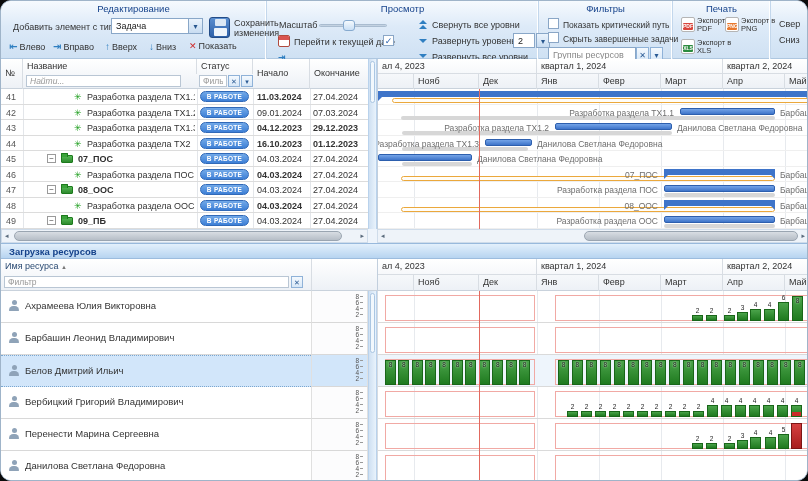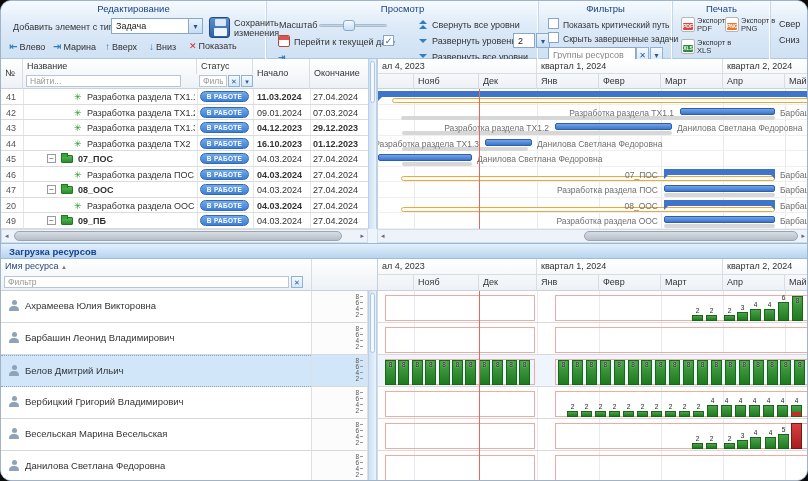--- a/index.html
+++ b/index.html
@@ -97,21 +97,21 @@
       <div class="combo" style="left:110px;top:17px;width:92px;height:16px">
         <span class="val">Задача</span>
         <span class="cbtn" style="right:-1px">▾</span>
       </div>
       <div class="floppy" style="left:208px;top:16px"></div>
       <div class="rlabel" style="left:233px;top:17px;line-height:10px">
         <span>Сохранить</span><br>
         <span>изменения</span>
       </div>
       <div class="rbtn" style="left:8px;top:40px"><span class="aicon">⇤</span><span>Влево</span></div>
-      <div class="rbtn" style="left:52px;top:40px"><span class="aicon">⇥</span><span>Марина</span></div>
+      <div class="rbtn" style="left:52px;top:40px"><span class="aicon">⇥</span><span>Вправо</span></div>
       <div class="rbtn" style="left:104px;top:40px"><span class="aicon">↑</span><span>Вверх</span></div>
       <div class="rbtn" style="left:148px;top:40px"><span class="aicon">↓</span><span>Вниз</span></div>
       <div class="rbtn" style="left:188px;top:40px"><span class="delicon">✕</span><span>Показать</span></div>
     </div>
 
     <div class="rgroup" style="left:266px;width:272px">
       <div class="rtitle">Просмотр</div>
       <div class="rlabel" style="left:12px;top:19px">Масштаб</div>
       <div class="sl-track" style="left:52px;top:23px;width:68px"></div>
       <div class="sl-thumb" style="left:76px;top:19px"></div>
@@ -171,21 +171,21 @@
     <div class="rgroup" style="left:770px;width:38px;border-right:none">
       <div class="rbtn" style="left:8px;top:18px">Свер</div>
       <div class="rbtn" style="left:8px;top:34px">Сниз</div>
     </div>
   </div>
 
   <div class="panel" style="left:0;top:58px;width:367px;height:170px">
     <div class="hdrbg abs" style="left:0;top:0;width:367px;height:30px">
       <div class="hcell" style="left:0;top:0;width:22px;height:30px;padding-top:9px">№</div>
       <div class="hcell" style="left:22px;top:0;width:174px;height:15px">Название</div>
-      <input class="flt" style="left: 25px; top: 16px; width: 155px; height: 12px;" placeholder="Найти...">
+      <input class="flt" style="left: 25px; top: 16px; width: 155px; height: 12px; font-style: italic;" placeholder="Найти...">
       <div class="hcell" style="left:196px;top:0;width:56px;height:15px">Статус</div>
       <input class="flt" style="left: 198px; top: 16px; width: 28px; height: 12px;" placeholder="Фильтр">
       <div class="cbtn smallbtn abs" style="left:227px;top:16px;width:12px;height:12px;line-height:11px;font-size:7px">✕</div>
       <div class="cbtn smallbtn abs" style="left:240px;top:16px;width:12px;height:12px;line-height:11px;font-size:7px">▾</div>
       <div class="hcell" style="left:309px;top:0;width:58px;height:30px;padding-top:9px;border-right:none">Окончание</div>
       <div class="hcell" style="left:252px;top:0;width:57px;height:30px;padding-top:9px">Начало</div>
     </div>
     <div id="tg-rows" class="abs" style="left:0;top:30px;width:367px;height:140px;overflow:hidden">
         <div class="trow" style="top: 0px; height: 15.5px;">
           <div class="tcell" style="left: 0px; top: 3px; width: 20px; text-align: center; color: rgb(85, 85, 85);">41</div>
@@ -267,21 +267,21 @@
           <div class="colline" style="left: 252px;"></div>
           <div class="colline" style="left: 309px;"></div>
           <div class="exp" style="left: 46px; top: 3px;">−</div>
           <div class="folder" style="left: 60px; top: 4px;"></div>
           <div class="tcell" style="left: 77px; top: 3px; width: 115px; font-weight: bold; color: rgb(46, 46, 46);">08_ООС</div>
           <div class="pill" style="left: 199px; top: 2px; width: 49px;">В РАБОТЕ</div>
           <div class="tcell" style="left: 256px; top: 3px; width: 50px;">04.03.2024</div>
           <div class="tcell" style="left: 312px; top: 3px; width: 52px;">27.04.2024</div>
         </div>
         <div class="trow" style="top: 108.5px; height: 15.5px;">
-          <div class="tcell" style="left: 0px; top: 3px; width: 20px; text-align: center; color: rgb(85, 85, 85);">20</div>
+          <div class="tcell" style="left: 0px; top: 3px; width: 20px; text-align: center; color: rgb(85, 85, 85);">48</div>
           <div class="colline" style="left: 22px;"></div>
           <div class="colline" style="left: 196px;"></div>
           <div class="colline" style="left: 252px;"></div>
           <div class="colline" style="left: 309px;"></div>
           <div class="star" style="left: 73px; top: 3px;">✳</div>
           <div class="tcell" style="left: 86px; top: 3px; width: 108px;">Разработка раздела ООС</div>
           <div class="pill" style="left: 199px; top: 2px; width: 49px;">В РАБОТЕ</div>
           <div class="tcell" style="left: 256px; top: 3px; width: 50px; font-weight: bold;">04.03.2024</div>
           <div class="tcell" style="left: 312px; top: 3px; width: 52px;">27.04.2024</div>
         </div>
@@ -626,21 +626,21 @@
           <div class="person"></div>
           <div class="tcell" style="left: 24px; top: 9px; width: 280px; font-size: 9.5px;">Вербицкий Григорий Владимирович</div>
         </div>
         <div class="midcell" style="left: 310px; top: 96px; width: 57px; height: 32px;"></div>
         <div class="tick" style="left: 346px; top: 97.7px;">8</div>
         <div class="tick" style="left: 346px; top: 103.9px;">6</div>
         <div class="tick" style="left: 346px; top: 110.1px;">4</div>
         <div class="tick" style="left: 346px; top: 116.3px;">2</div>
         <div class="rname" style="top: 128px; height: 32px;">
           <div class="person"></div>
-          <div class="tcell" style="left: 24px; top: 9px; width: 280px; font-size: 9.5px;">Весельская Марина Весельская</div>
+          <div class="tcell" style="left: 24px; top: 9px; width: 280px; font-size: 9.5px;">Перенести Марина Сергеевна</div>
         </div>
         <div class="midcell" style="left: 310px; top: 128px; width: 57px; height: 32px;"></div>
         <div class="tick" style="left: 346px; top: 129.7px;">8</div>
         <div class="tick" style="left: 346px; top: 135.9px;">6</div>
         <div class="tick" style="left: 346px; top: 142.1px;">4</div>
         <div class="tick" style="left: 346px; top: 148.3px;">2</div>
         <div class="rname" style="top: 160px; height: 32px;">
           <div class="person"></div>
           <div class="tcell" style="left: 24px; top: 9px; width: 280px; font-size: 9.5px;">Данилова Светлана Федоровна</div>
         </div>

